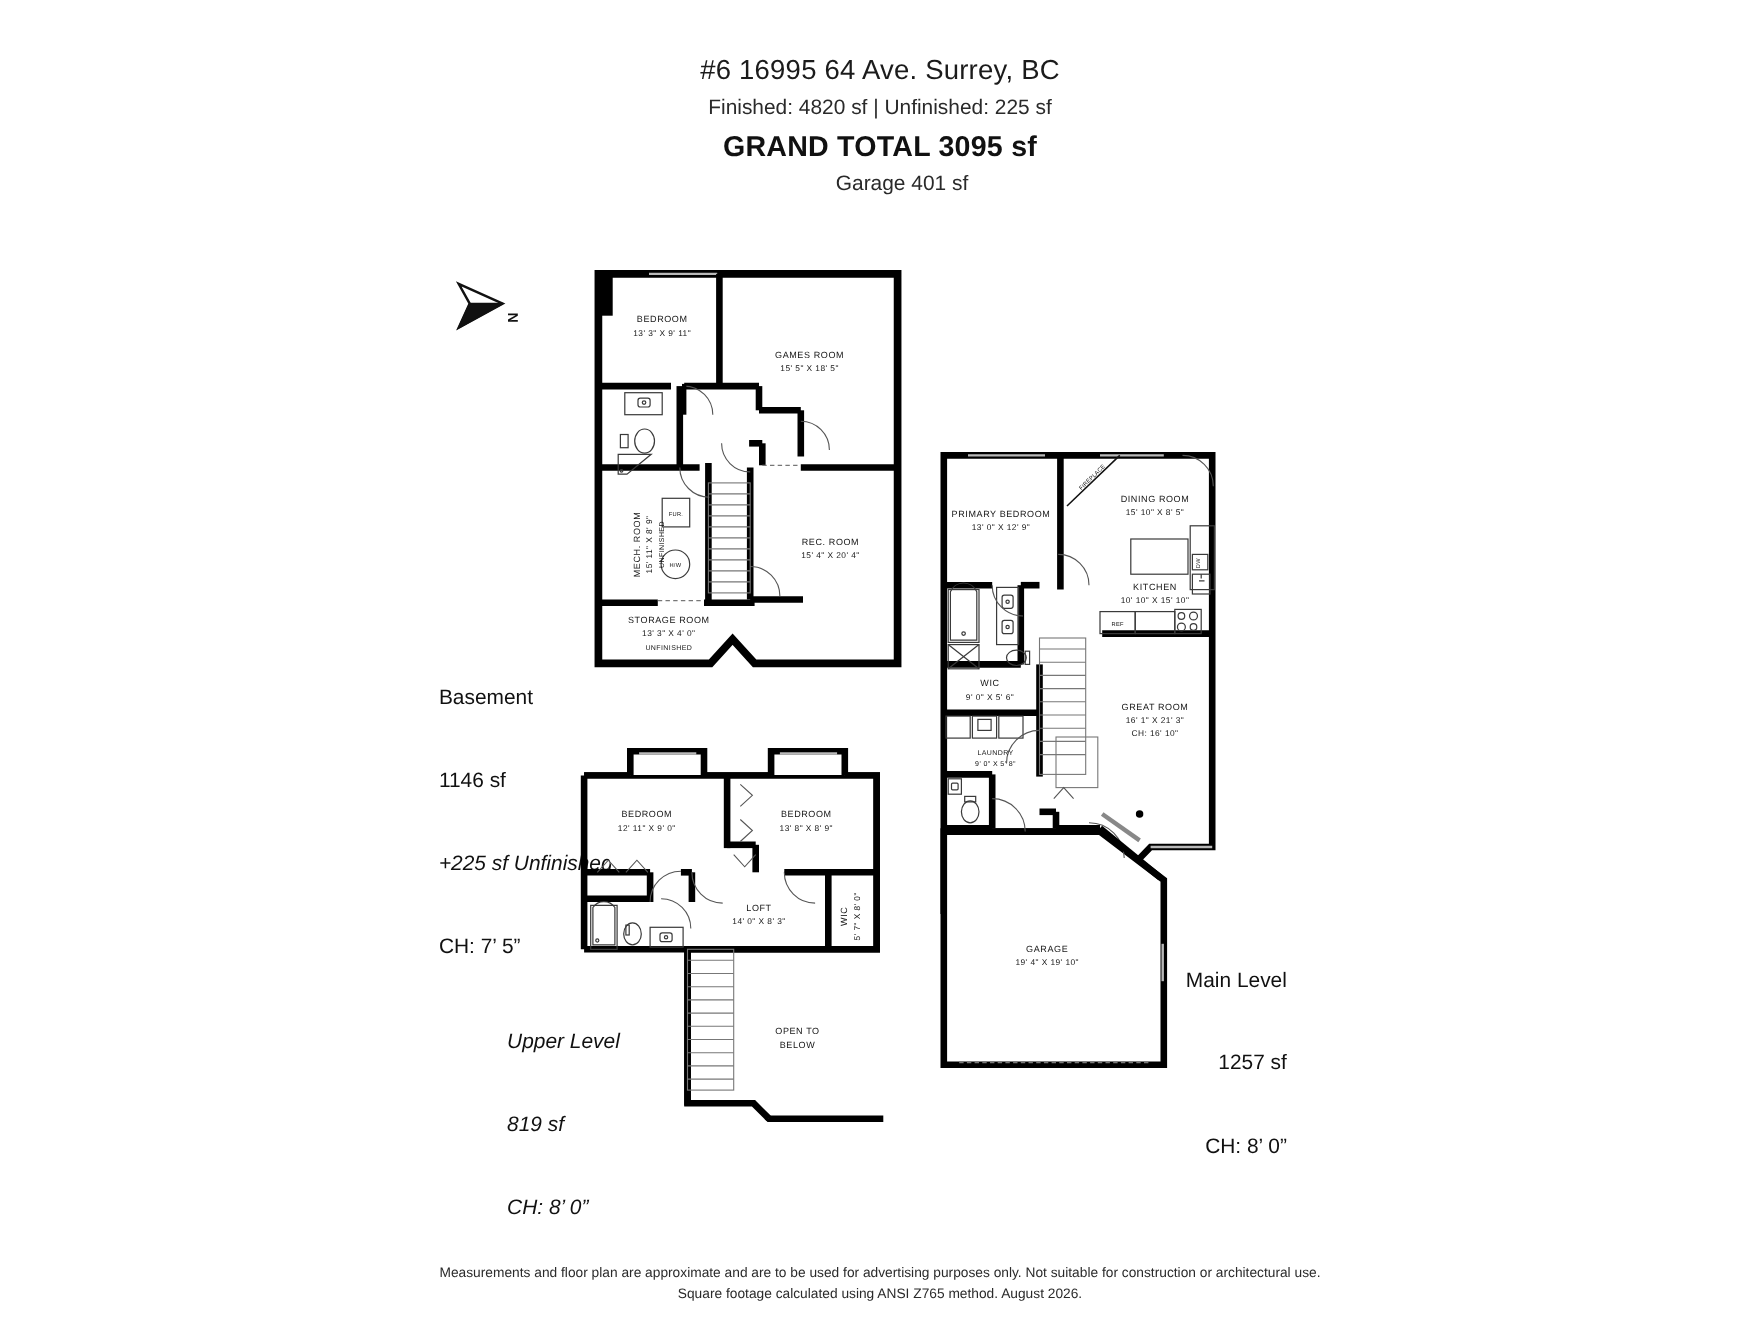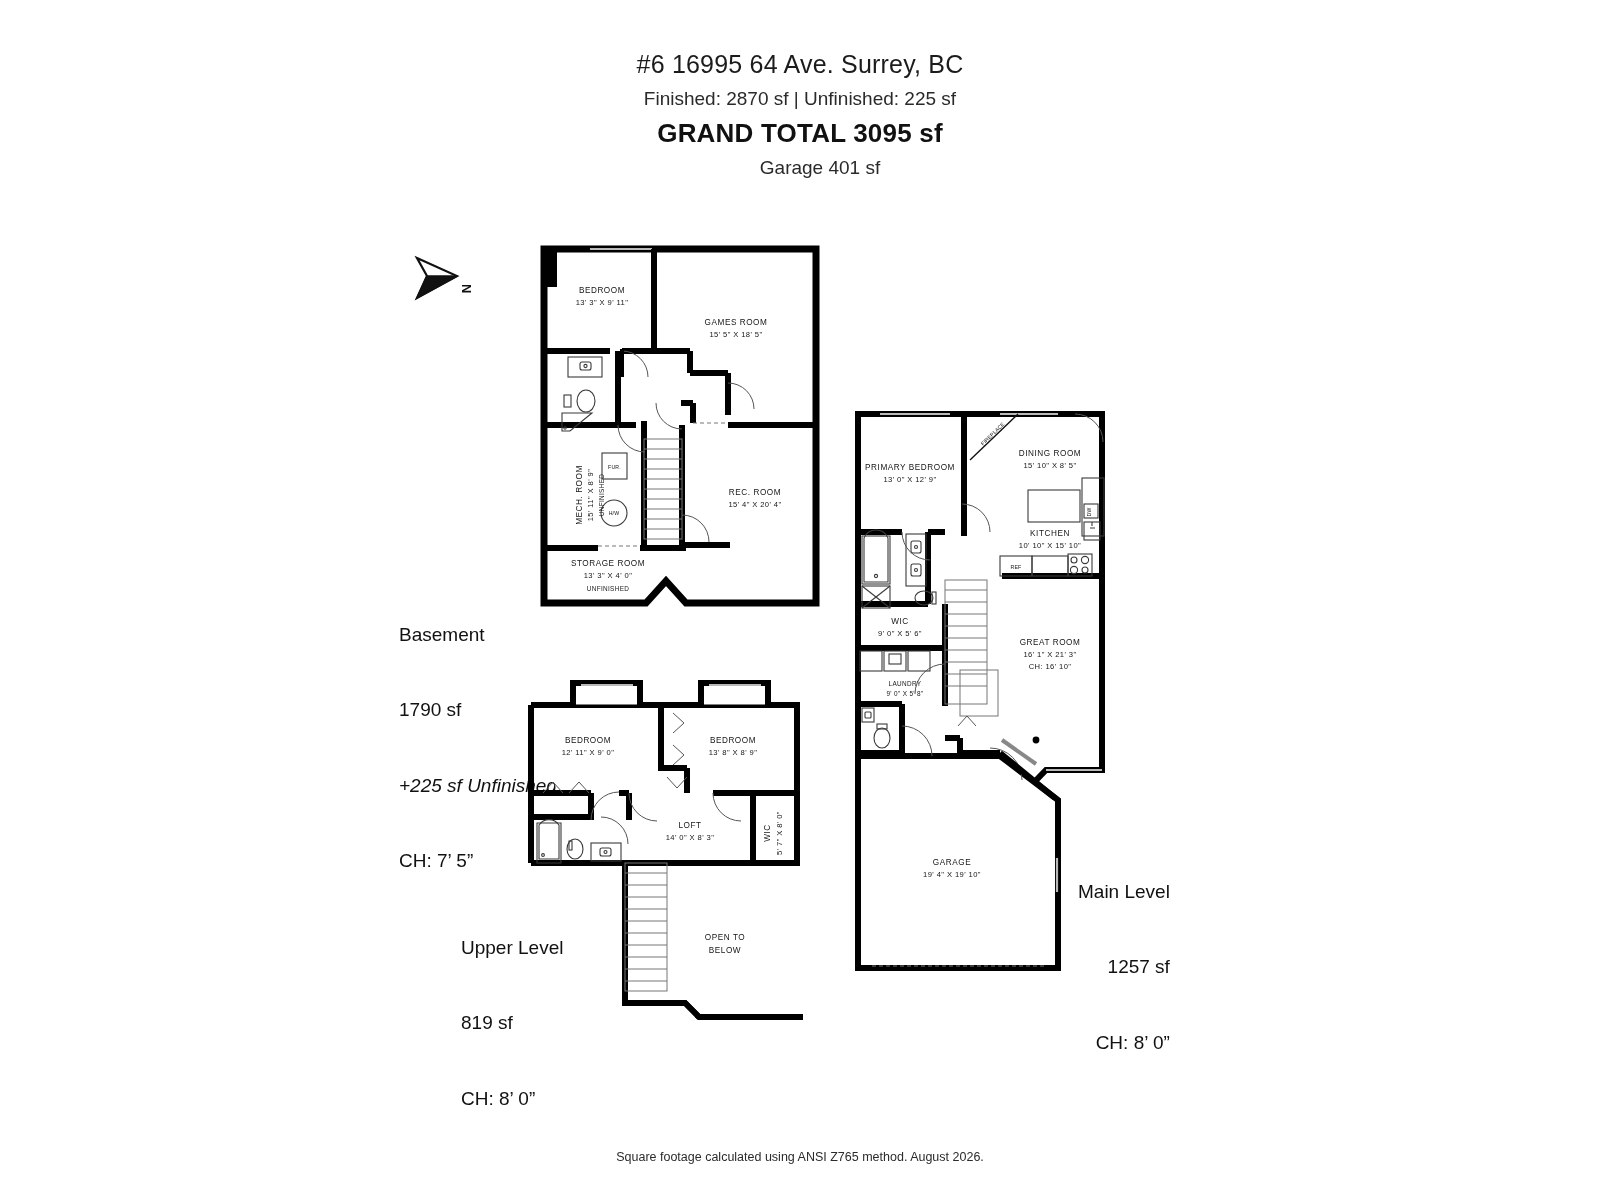--- a/index.html
+++ b/index.html
@@ -40,21 +40,21 @@
   .rdim {font-size:7.6px;letter-spacing:.4px;text-anchor:middle;font-weight:400;}
   .rsm  {font-size:6.4px;letter-spacing:.35px;text-anchor:middle;}
   .tiny {font-size:5.2px;letter-spacing:.2px;text-anchor:middle;}
   .compassN{font-size:13px;font-weight:700;fill:#111;}
 </style>
 </head>
 <body>
 
 <div id="header">
   <div class="addr">#6 16995 64 Ave. Surrey, BC</div>
-  <div class="sub">Finished: 2870 sf | Unfinished: 225 sf</div>
+  <div class="sub">Finished: 4820 sf | Unfinished: 225 sf</div>
   <div class="total">GRAND TOTAL  3095 sf</div>
   <div class="garage">Garage  401 sf</div>
 </div>
 
 <div class="plan" id="compass-wrap" style="left:405px;top:252px;width:80px;height:60px;">
   <svg width="80" height="60" viewBox="0 0 80 60">
     <g>
       <path d="M12 6 L52 24 L12 46 L22 24 Z" fill="#ffffff" stroke="#111" stroke-width="2.2" stroke-linejoin="miter"></path>
       <path d="M12 46 L22 24 L52 24 Z" fill="#111" stroke="#111" stroke-width="1.6" stroke-linejoin="miter"></path>
     </g>
@@ -154,21 +154,21 @@
 
     <text class="rname" x="68" y="321">STORAGE ROOM</text>
     <text class="rdim" x="68" y="333">13' 3" X 4' 0"</text>
     <text class="rsm" x="68" y="346">UNFINISHED</text>
   </g>
 </svg>
 </div>
 
 <div class="level-caption" id="basement-caption" style="left:399px;top:572px;">
   <div>Basement</div>
-  <div>1790 sf</div>
+  <div>1146 sf</div>
   <div class="it">+225 sf Unfinished</div>
   <div>CH: 7’ 5”</div>
 </div>
 
 <div class="plan" id="upper-plan" style="left:525px;top:665px;width:285px;height:375px;">
 <svg width="285" height="375" viewBox="0 0 285 375">
   <g>
 
     <path d="M6 40 H272 V198 H100 V338 H160 L174 352 H278" fill="none" stroke="#000" stroke-width="6" stroke-linejoin="miter"></path>
     <path d="M6 40 H272 V198 H100 V338 H100 V40 Z" fill="#ffffff" stroke="none"></path>
@@ -253,21 +253,21 @@
 
     <text class="rname" x="245" y="168" transform="rotate(-90 245 168)">WIC</text>
     <text class="rdim" x="257" y="168" transform="rotate(-90 257 168)">5' 7" X 8' 0"</text>
 
     <text class="rname" x="200" y="275">OPEN TO</text>
     <text class="rname" x="200" y="288">BELOW</text>
   </g>
 </svg>
 </div>
 
-<div class="level-caption" id="upper-caption" style="left:461px;top:885px;">
+<div class="level-caption" id="upper-caption" style="left:461px;top:885px;font-style:italic;">
   <div>Upper Level</div>
   <div>819 sf</div>
   <div>CH: 8’ 0”</div>
 </div>
 
 <div class="plan" id="main-plan" style="left:850px;top:408px;width:290px;height:570px;">
 <svg width="290" height="570" viewBox="0 0 290 570">
   <g>
 
     <path d="M8 6 H252 V362 H196 L140 420 H8 Z" fill="#ffffff" stroke="#000" stroke-width="6" stroke-linejoin="miter"></path>
@@ -415,14 +415,15 @@
 </svg>
 </div>
 
 <div class="level-caption" id="main-caption" style="left:1078px;top:829px;text-align:right;">
   <div>Main Level</div>
   <div>1257 sf</div>
   <div>CH: 8’ 0”</div>
 </div>
 
 <div id="footer">
+  <div>Measurements and floor plan are approximate and are to be used for advertising purposes only. Not suitable for construction or architectural use.</div>
   <div>Square footage calculated using ANSI Z765 method. August 2026.</div>
 </div>
 
 </body></html>

